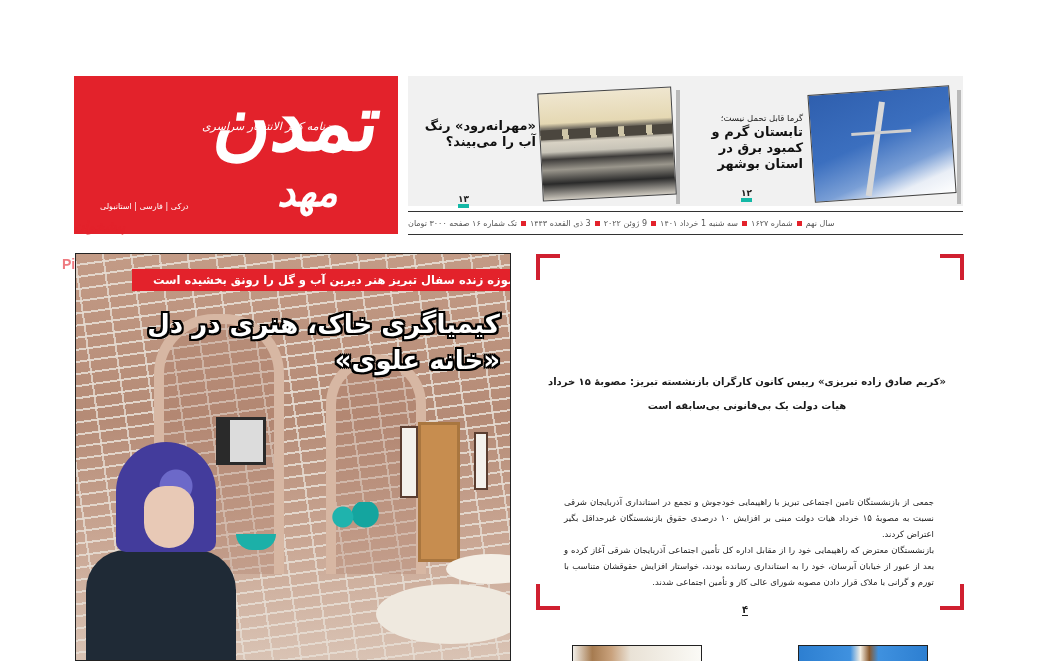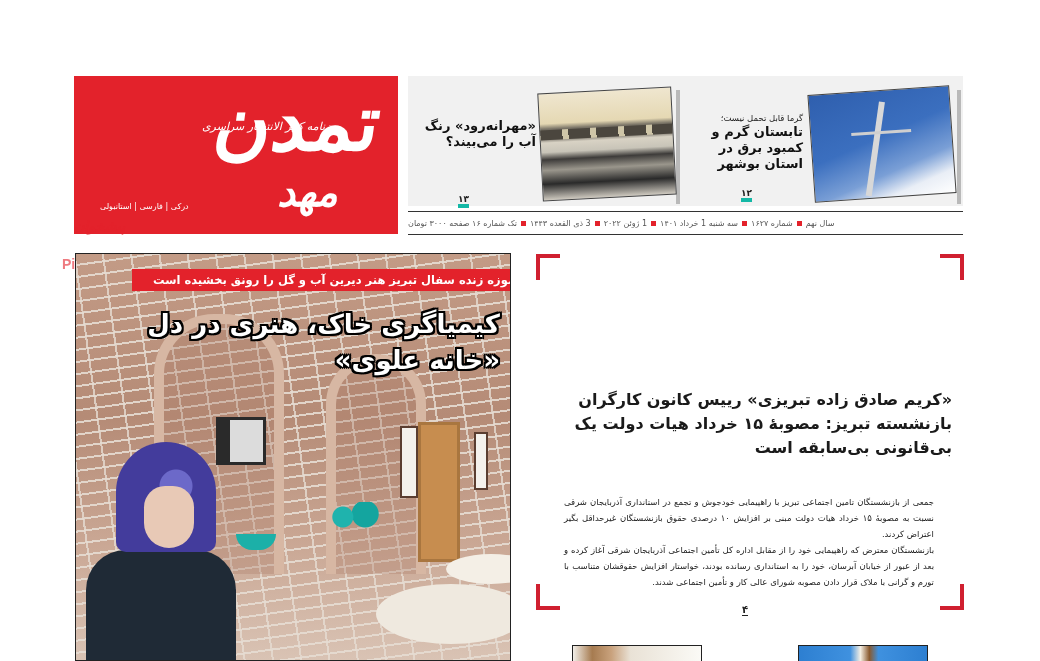--- a/index.html
+++ b/index.html
@@ -47,21 +47,21 @@
 
     
     .main-story { position: absolute; left: 536px; top: 254px; width: 428px; height: 356px; }
     .corner { position: absolute; width: 24px; height: 26px; }
     .corner.tl { left: 0; top: 0; border-left: 4px solid #d02030; border-top: 4px solid #d02030; }
     .corner.tr { right: 0; top: 0; border-right: 4px solid #d02030; border-top: 4px solid #d02030; }
     .corner.bl { left: 0; bottom: 0; border-left: 4px solid #d02030; border-bottom: 4px solid #d02030; }
     .corner.br { right: 0; bottom: 0; border-right: 4px solid #d02030; border-bottom: 4px solid #d02030; }
     .main-story .kicker-main { position: absolute; right: 16px; top: 6px; width: 400px; text-align: center; font-size: 12.5px; font-weight: bold; line-height: 20px; color: #111; }
     .main-story .headline { position: absolute; right: 12px; top: 72px; width: 410px; text-align: center; font-size: 38px; font-weight: bold; color: #0c0c0c; line-height: 48px; letter-spacing: -1px; }
-    .main-story .subhead { position: absolute; right: 12px; top: 134px; width: 410px; text-align: right; font-size: 16px; font-weight: bold; line-height: 24px; color: #1a1a1a; }
+    .main-story .subhead { position: absolute; right: 12px; top: 116px; width: 410px; text-align: center; font-size: 10px; font-weight: bold; line-height: 24px; color: #1a1a1a; }
     .main-story .body { position: absolute; right: 30px; top: 240px; width: 370px; text-align: justify; font-size: 8.5px; line-height: 16px; color: #222; }
     .main-story .pnum { position: absolute; left: 206px; top: 350px; font-size: 10px; font-weight: bold; color: #222; border-bottom: 1.5px solid #222; line-height: 11px; }
 
     
     .feature { position: absolute; left: 75px; top: 253px; width: 436px; height: 408px; border: 1.5px solid #222; overflow: hidden;
       background:
         repeating-linear-gradient(172deg, rgba(255,255,255,0.0) 0 10px, rgba(230,220,210,0.9) 10px 12px),
         repeating-linear-gradient(82deg, rgba(255,255,255,0) 0 26px, rgba(230,220,210,0.8) 26px 28px),
         linear-gradient(180deg,#c39b86 0%,#b58b76 40%,#c9a693 70%,#d9c3b4 100%); }
     .feature .arch { position: absolute; border: 10px solid #d7b7a3; border-bottom: none; border-radius: 60px 60px 0 0; background: rgba(176,130,108,0.35); }
@@ -127,21 +127,21 @@
   </div>
 </div>
 
 <div class="datebar" dir="rtl">
   <span>سال نهم</span>
   <span class="sq"></span>
   <span>شماره ۱۶۲۷</span>
   <span class="sq"></span>
   <span>سه شنبه 1 خرداد ۱۴۰۱</span>
   <span class="sq"></span>
-  <span>1 ژوئن ۲۰۲۲</span>
+  <span>9 ژوئن ۲۰۲۲</span>
   <span class="sq"></span>
   <span>3 ذی القعده ۱۴۴۳</span>
   <span class="sq"></span>
   <span>تک شماره ۱۶ صفحه ۳۰۰۰ تومان</span>
 </div>
 
 <div class="main-story">
   <div class="corner tl"></div>
   <div class="corner tr"></div>
   <div class="corner bl"></div>

